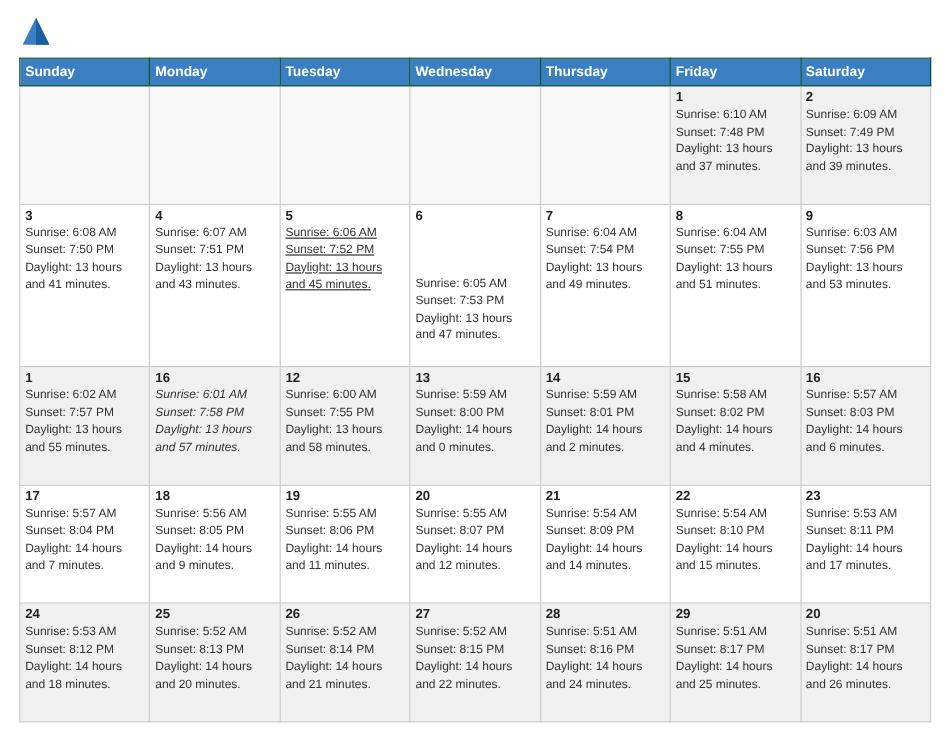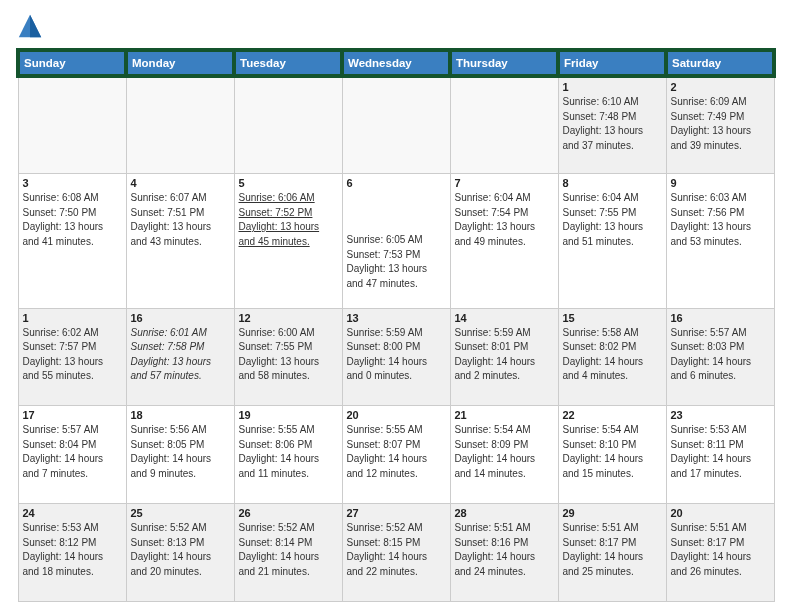--- a/index.html
+++ b/index.html
@@ -58,21 +58,21 @@
       border-collapse: collapse;
       width: 100%;
       table-layout: fixed;
     }
     .calendar th {
       background: #3a7fc1;
       color: #fff;
       font-size: 11.5px;
       font-weight: bold;
       padding: 5px 4px;
-      border: 4px solid #14532d;
+      border: 1px solid #14532d;
       text-align: left;
     }
     .calendar td {
       border: 1px solid #ccc;
       vertical-align: top;
       padding: 3px 4px;
       font-size: 9.5px;
       color: #333;
       height: 88px;
       background: #fff;

